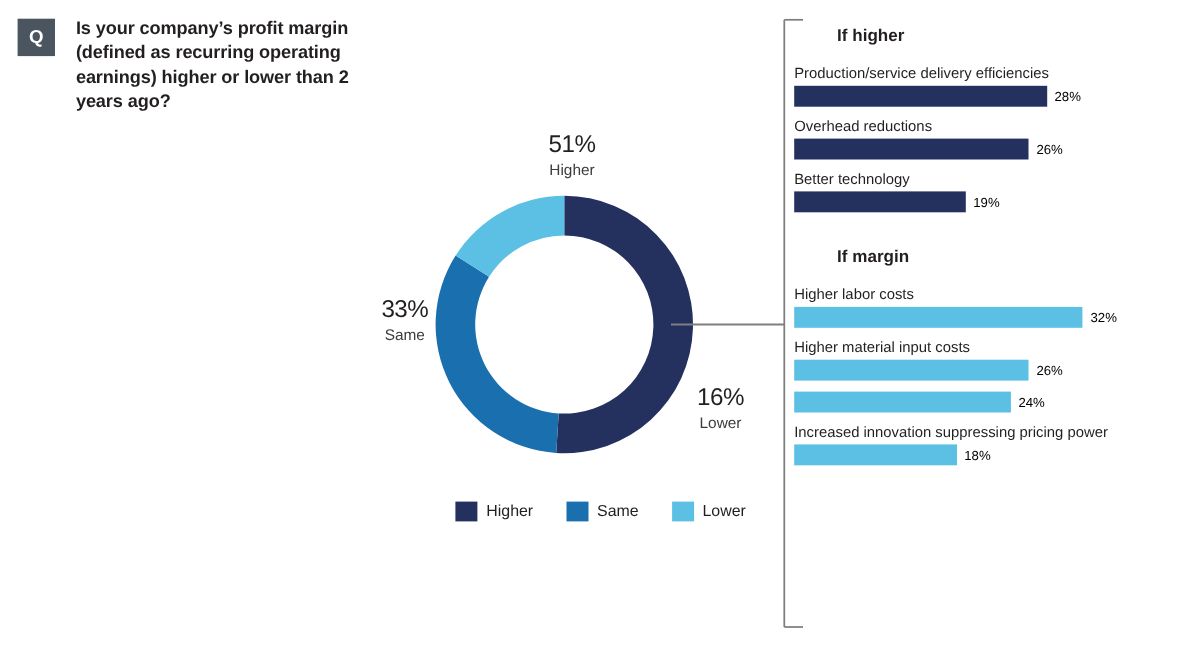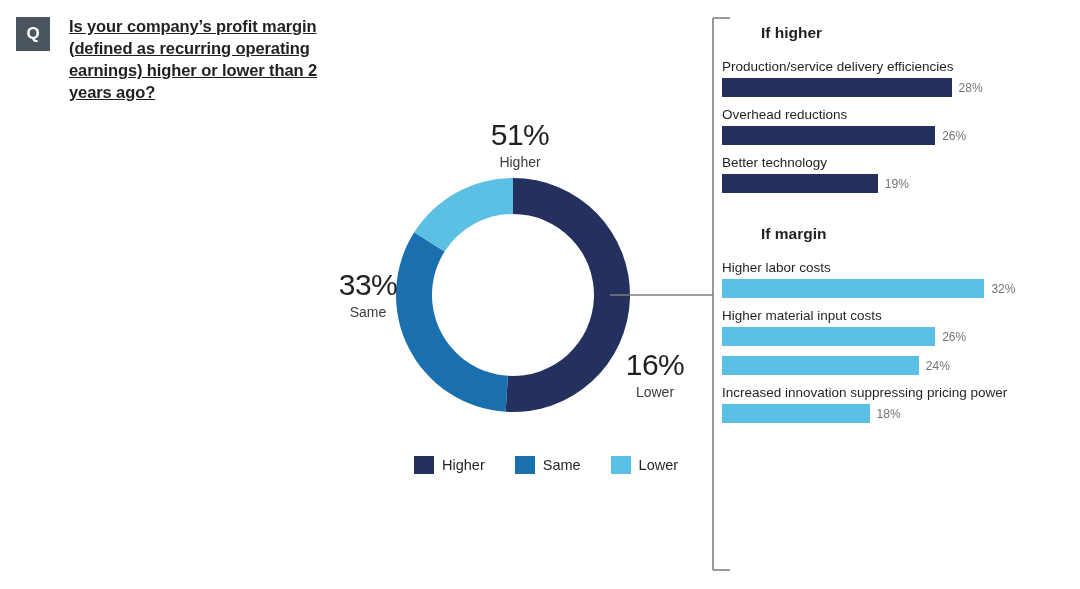--- a/index.html
+++ b/index.html
@@ -38,21 +38,20 @@
     flex: 0 0 auto;
     margin-top: 1px;
   }
   #question-text {
     margin-left: 19px;
     font-size: 16.5px;
     font-weight: bold;
     line-height: 1.33;
     color: #231f20;
     letter-spacing: -0.1px;
-    text-decoration: underline;
   }
 
   
   #donut-area {
     position: absolute;
     left: 300px;
     top: 110px;
     width: 400px;
     height: 380px;
   }
@@ -61,21 +60,21 @@
     left: 0;
     top: 0;
   }
   .donut-callout {
     position: absolute;
     text-align: center;
     line-height: 1;
     white-space: nowrap;
   }
   .callout-pct {
-    font-size: 30px;
+    font-size: 22px;
     font-weight: 300;
     color: #231f20;
     letter-spacing: -0.5px;
   }
   .callout-label {
     font-size: 14px;
     color: #3c3c3c;
     margin-top: 5px;
   }
   #callout-higher { left: 160px; top: 10px; width: 120px; }
@@ -140,21 +139,21 @@
   .bar-line {
     display: flex;
     align-items: center;
   }
   .bar-fill {
     height: 19px;
     flex: 0 0 auto;
   }
   .bar-value {
     font-size: 12px;
-    color: #737373;
+    color: #000000;
     margin-left: 7px;
     white-space: nowrap;
   }
 </style>
 </head>
 <body>
 
 <div id="question-block">
   <div id="q-badge">Q</div>
   <div id="question-text">Is your company’s profit margin (defined as recurring operating earnings) higher or lower than 2 years ago?</div>

